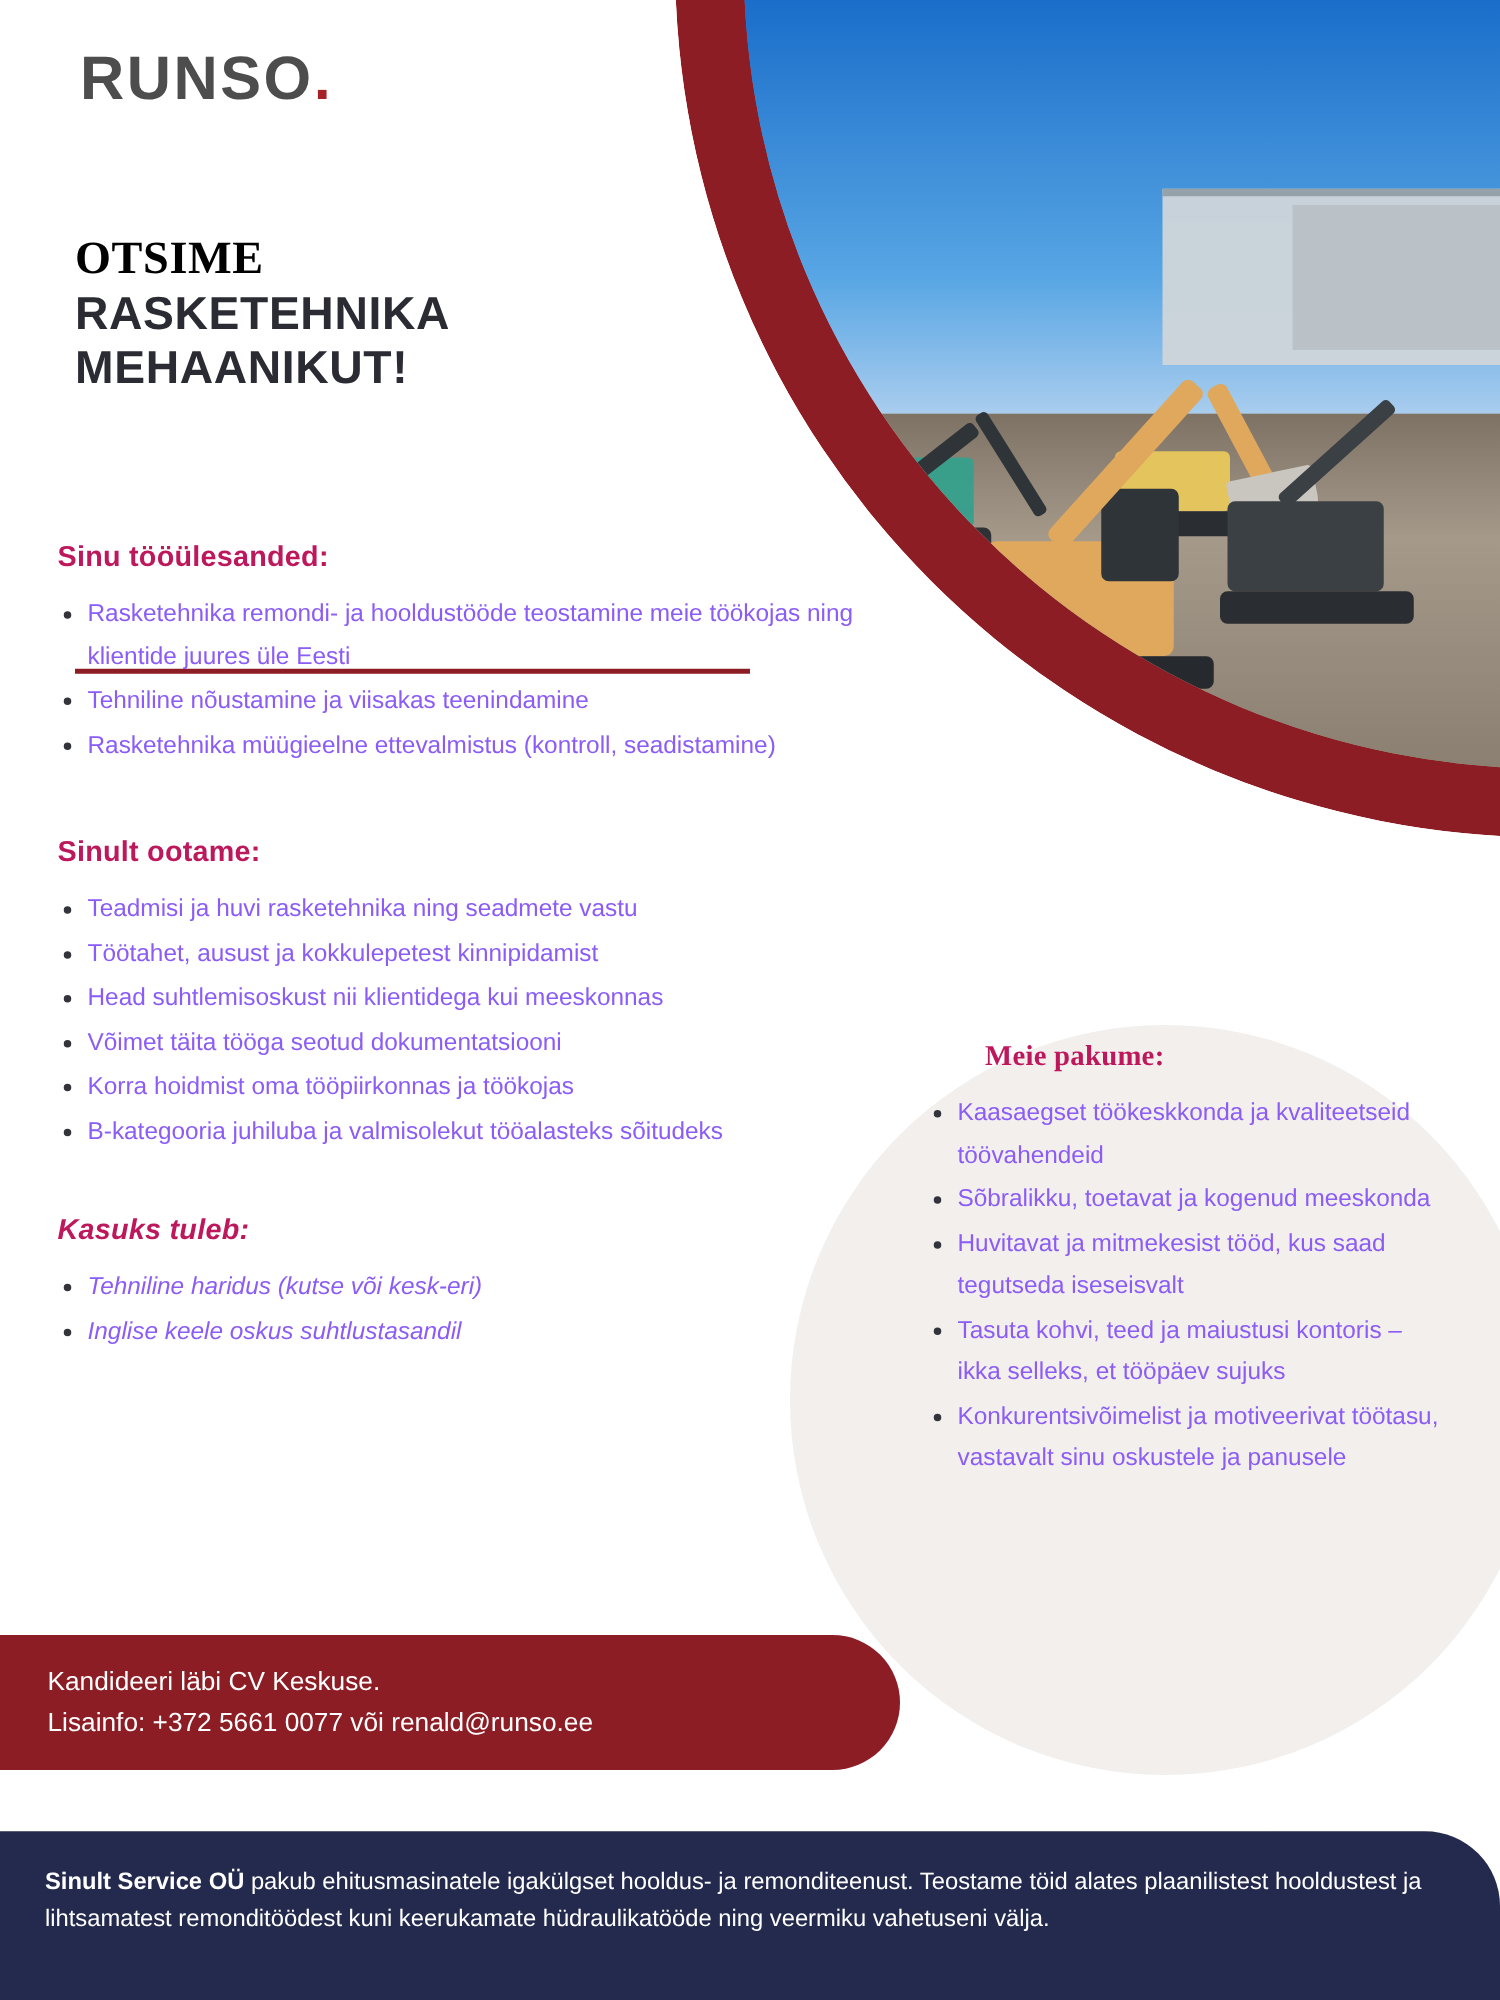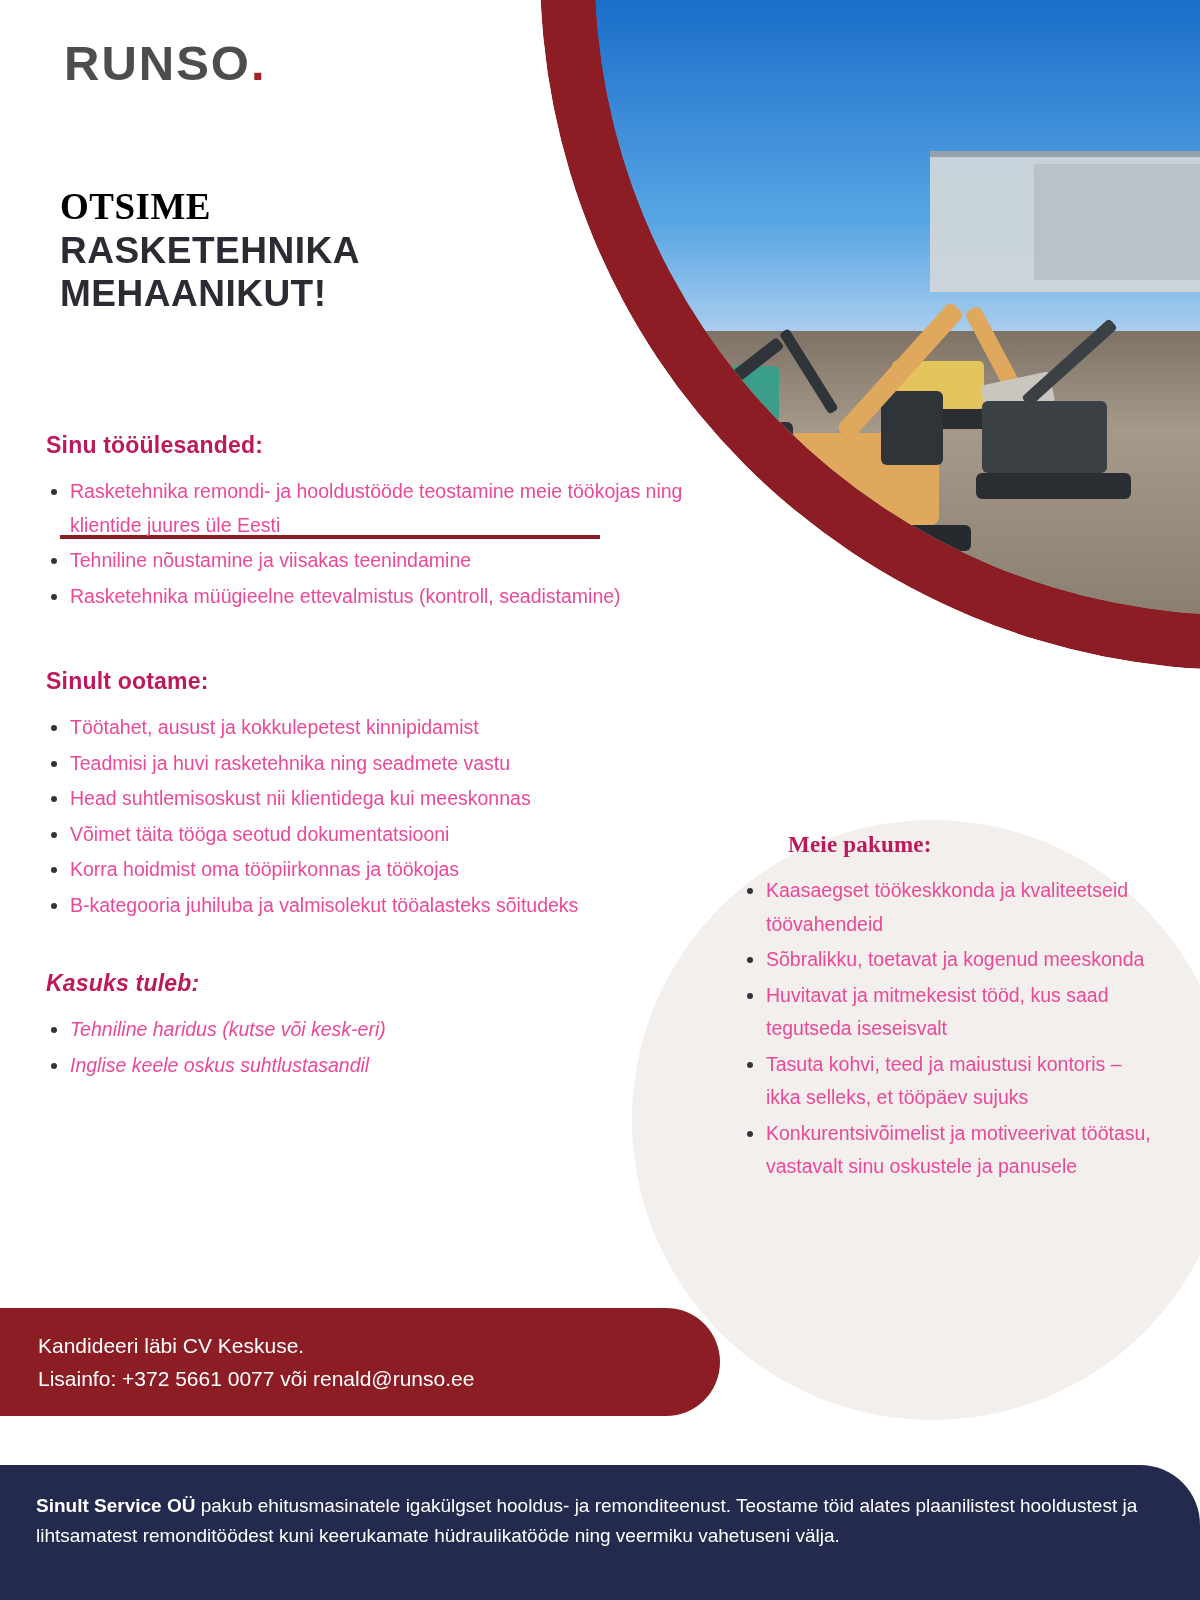--- a/index.html
+++ b/index.html
@@ -106,21 +106,21 @@
   
   .sec-title {
     font-size: 23px; font-weight: 800; color:#be185d; letter-spacing:.2px;
   }
   ul.bullets { list-style: none; margin-top: 16px; }
   ul.bullets li {
     position: relative;
     padding-left: 26px;
     font-size: 19.5px;
     line-height: 1.72;
-    color: #ec4899;
+    color: #8b5cf6;
     margin-bottom: 2px;
   }
   ul.bullets li::before {
     content: "";
     position: absolute; left: 7px; top: 14px;
     width: 6px; height: 6px; border-radius: 50%;
     background: #33343b;
   }
 
   .col-left { position: absolute; left: 44px; width: 690px; }
@@ -224,22 +224,22 @@
     <ul class="bullets">
       <li>Rasketehnika remondi- ja hooldustööde teostamine meie töökojas ning klientide juures üle Eesti</li>
       <li>Tehniline nõustamine ja viisakas teenindamine</li>
       <li>Rasketehnika müügieelne ettevalmistus (kontroll, seadistamine)</li>
     </ul>
   </div>
 
   <div class="col-left" id="sec-expect">
     <div class="sec-title">Sinult ootame:</div>
     <ul class="bullets">
+      <li>Teadmisi ja huvi rasketehnika ning seadmete vastu</li>
       <li>Töötahet, ausust ja kokkulepetest kinnipidamist</li>
-      <li>Teadmisi ja huvi rasketehnika ning seadmete vastu</li>
       <li>Head suhtlemisoskust nii klientidega kui meeskonnas</li>
       <li>Võimet täita tööga seotud dokumentatsiooni</li>
       <li>Korra hoidmist oma tööpiirkonnas ja töökojas</li>
       <li>B-kategooria juhiluba ja valmisolekut tööalasteks sõitudeks</li>
     </ul>
   </div>
 
   <div class="col-left" id="sec-bonus">
     <div class="sec-title">Kasuks tuleb:</div>
     <ul class="bullets">

